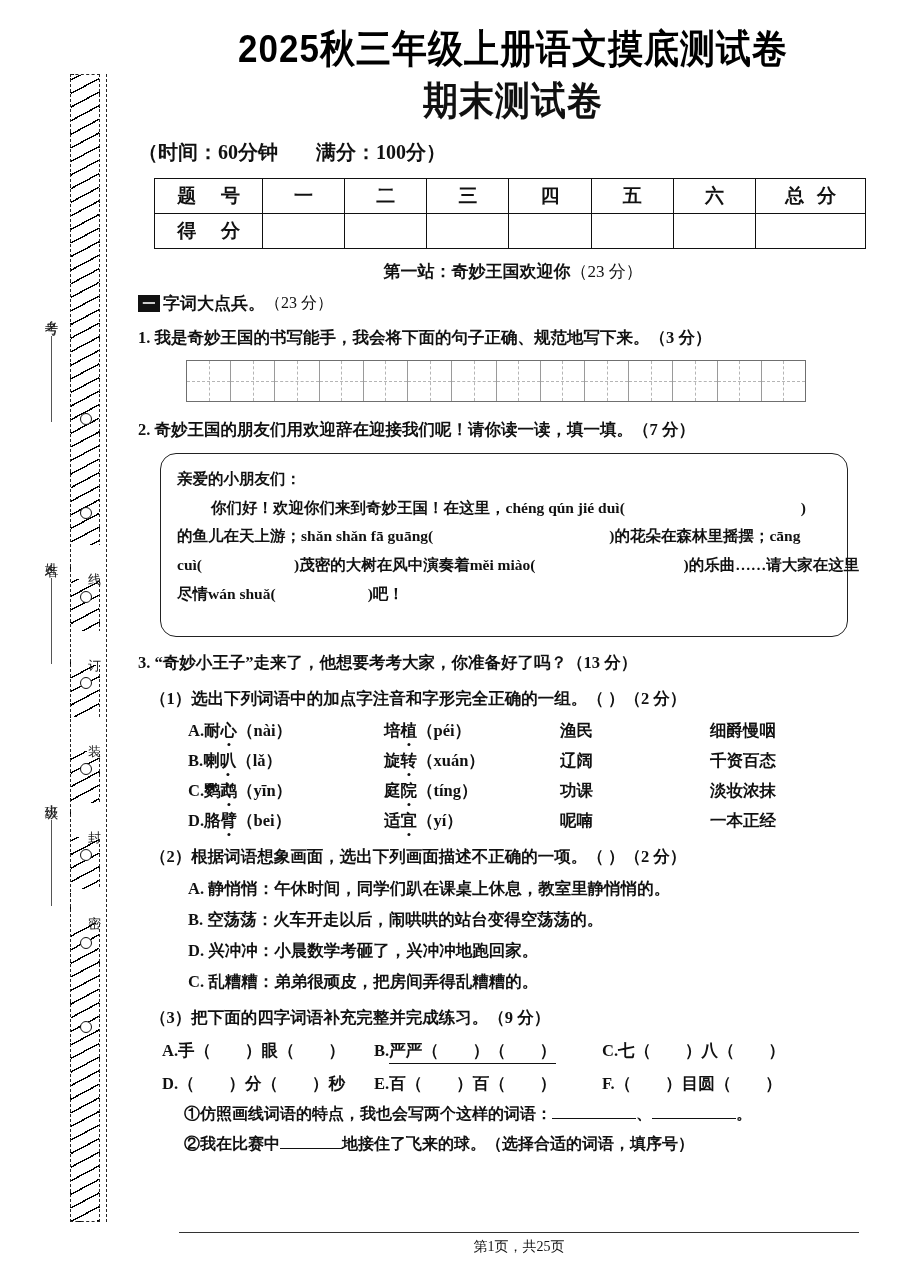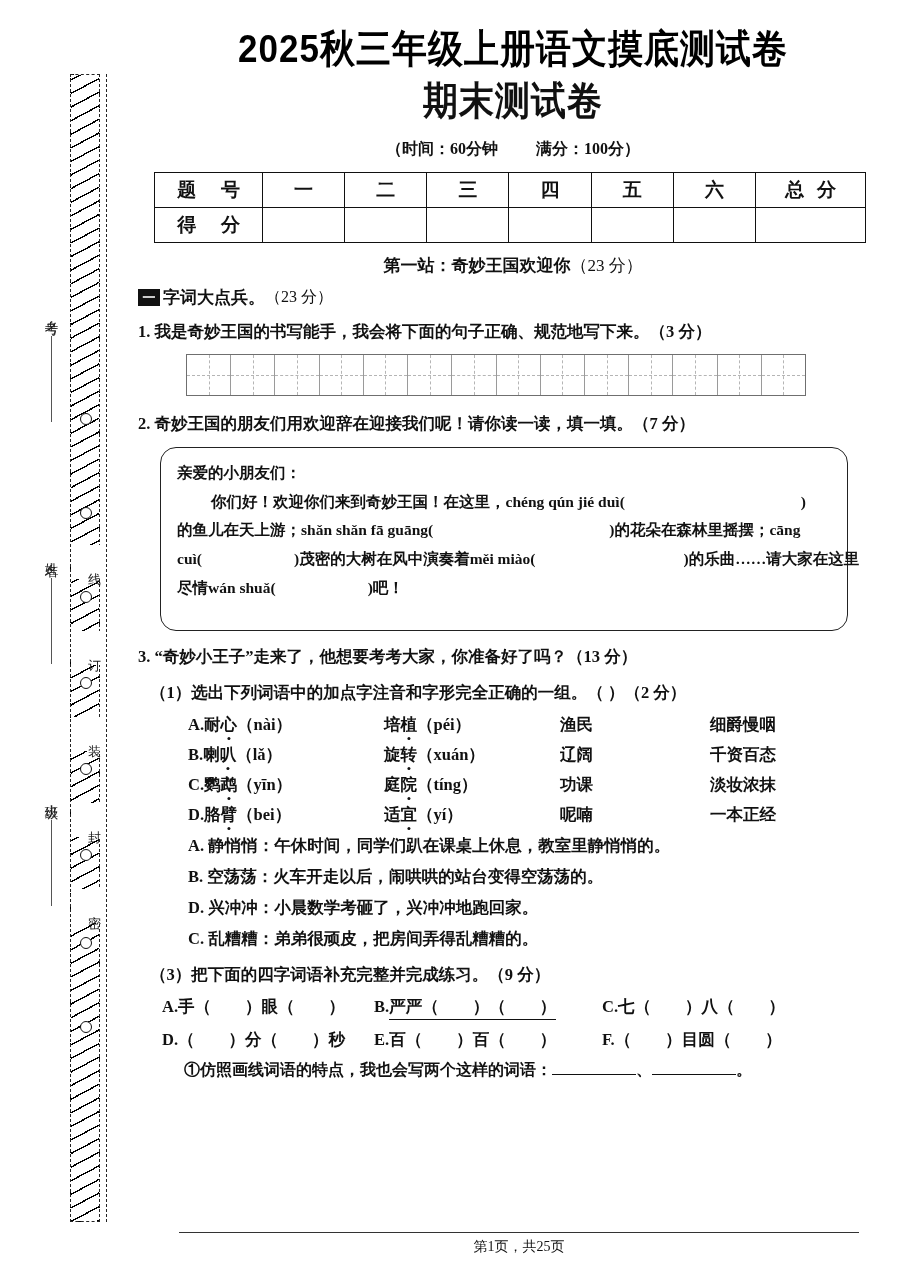--- a/index.html
+++ b/index.html
@@ -73,21 +73,21 @@
     transform-origin:top center;
   }
   .title-sub{
     text-align:center;
     font-size:35px; line-height:1.12; margin-top:13px;
     font-weight:700; letter-spacing:1px;
     font-family:"Liberation Sans","DejaVu Sans",sans-serif;
     transform:scaleY(1.12); transform-origin:top center;
   }
   .meta-line{
-    text-align:center; font-size:16px; margin-top:22px;
+    text-align:left; font-size:20px; margin-top:22px;
     font-weight:600;
     font-family:"Liberation Serif","DejaVu Serif",serif;
   }
   .meta-line .gap{ display:inline-block; width:38px; }
 
   
   table.score{
     width:712px; margin:12px 0 0 16px;
     border-collapse:collapse;
     table-layout:fixed;
@@ -365,20 +365,21 @@
     <div class="c3">功课</div>
     <div class="c4">淡妆浓抹</div>
   </div>
   <div class="opt-row">
     <div class="c1"><span>D.</span><span>胳</span><span class="dchar">臂</span><span>（bei）</span></div>
     <div class="c2"><span>适</span><span class="dchar">宜</span><span>（yí）</span></div>
     <div class="c3">呢喃</div>
     <div class="c4">一本正经</div>
   </div>
 
+  <div class="q indent1" style="margin-top:13px;">（2）根据词语想象画面，选出下列画面描述不正确的一项。（        ）（2 分）</div>
   <div class="desc-row">A. 静悄悄：午休时间，同学们趴在课桌上休息，教室里静悄悄的。</div>
   <div class="desc-row">B. 空荡荡：火车开走以后，闹哄哄的站台变得空荡荡的。</div>
   <div class="desc-row">D. 兴冲冲：小晨数学考砸了，兴冲冲地跑回家。</div>
   <div class="desc-row">C. 乱糟糟：弟弟很顽皮，把房间弄得乱糟糟的。</div>
 
   <div class="q indent1" style="margin-top:13px;">（3）把下面的四字词语补充完整并完成练习。（9 分）</div>
 
   <div class="idiom-row">
     <div class="i1"><span>A.</span><span class="par"><span>手（</span><span class="sp"></span><span>）眼（</span><span class="sp"></span><span>）</span></span></div>
     <div class="i2"><span>B.</span><span class="par ul"><span>严严（</span><span class="sp"></span><span>）（</span><span class="sp"></span><span>）</span></span></div>
@@ -388,19 +389,22 @@
   <div class="idiom-row">
     <div class="i1"><span>D.</span><span class="par"><span>（</span><span class="sp"></span><span>）分（</span><span class="sp"></span><span>）秒</span></span></div>
     <div class="i2"><span>E.</span><span class="par"><span>百（</span><span class="sp"></span><span>）百（</span><span class="sp"></span><span>）</span></span></div>
     <div class="i3"><span>F.</span><span class="par"><span>（</span><span class="sp"></span><span>）目圆（</span><span class="sp"></span><span>）</span></span></div>
   </div>
 
   <div class="sub-line">
     <span>①仿照画线词语的特点，我也会写两个这样的词语：</span><span class="ublank ub-70"></span><span>、</span><span class="ublank ub-70"></span><span>。</span>
   </div>
 
+  <div class="sub-line">
+    <span>②我在比赛中</span><span class="ublank ub-60"></span><span>地接住了飞来的球。（选择合适的词语，填序号）</span>
+  </div>
 
   <div class="footer">
     <div class="fbar"></div>
     <span>第1页，共25页</span>
   </div>
 
 </div>
 
 </body></html>

